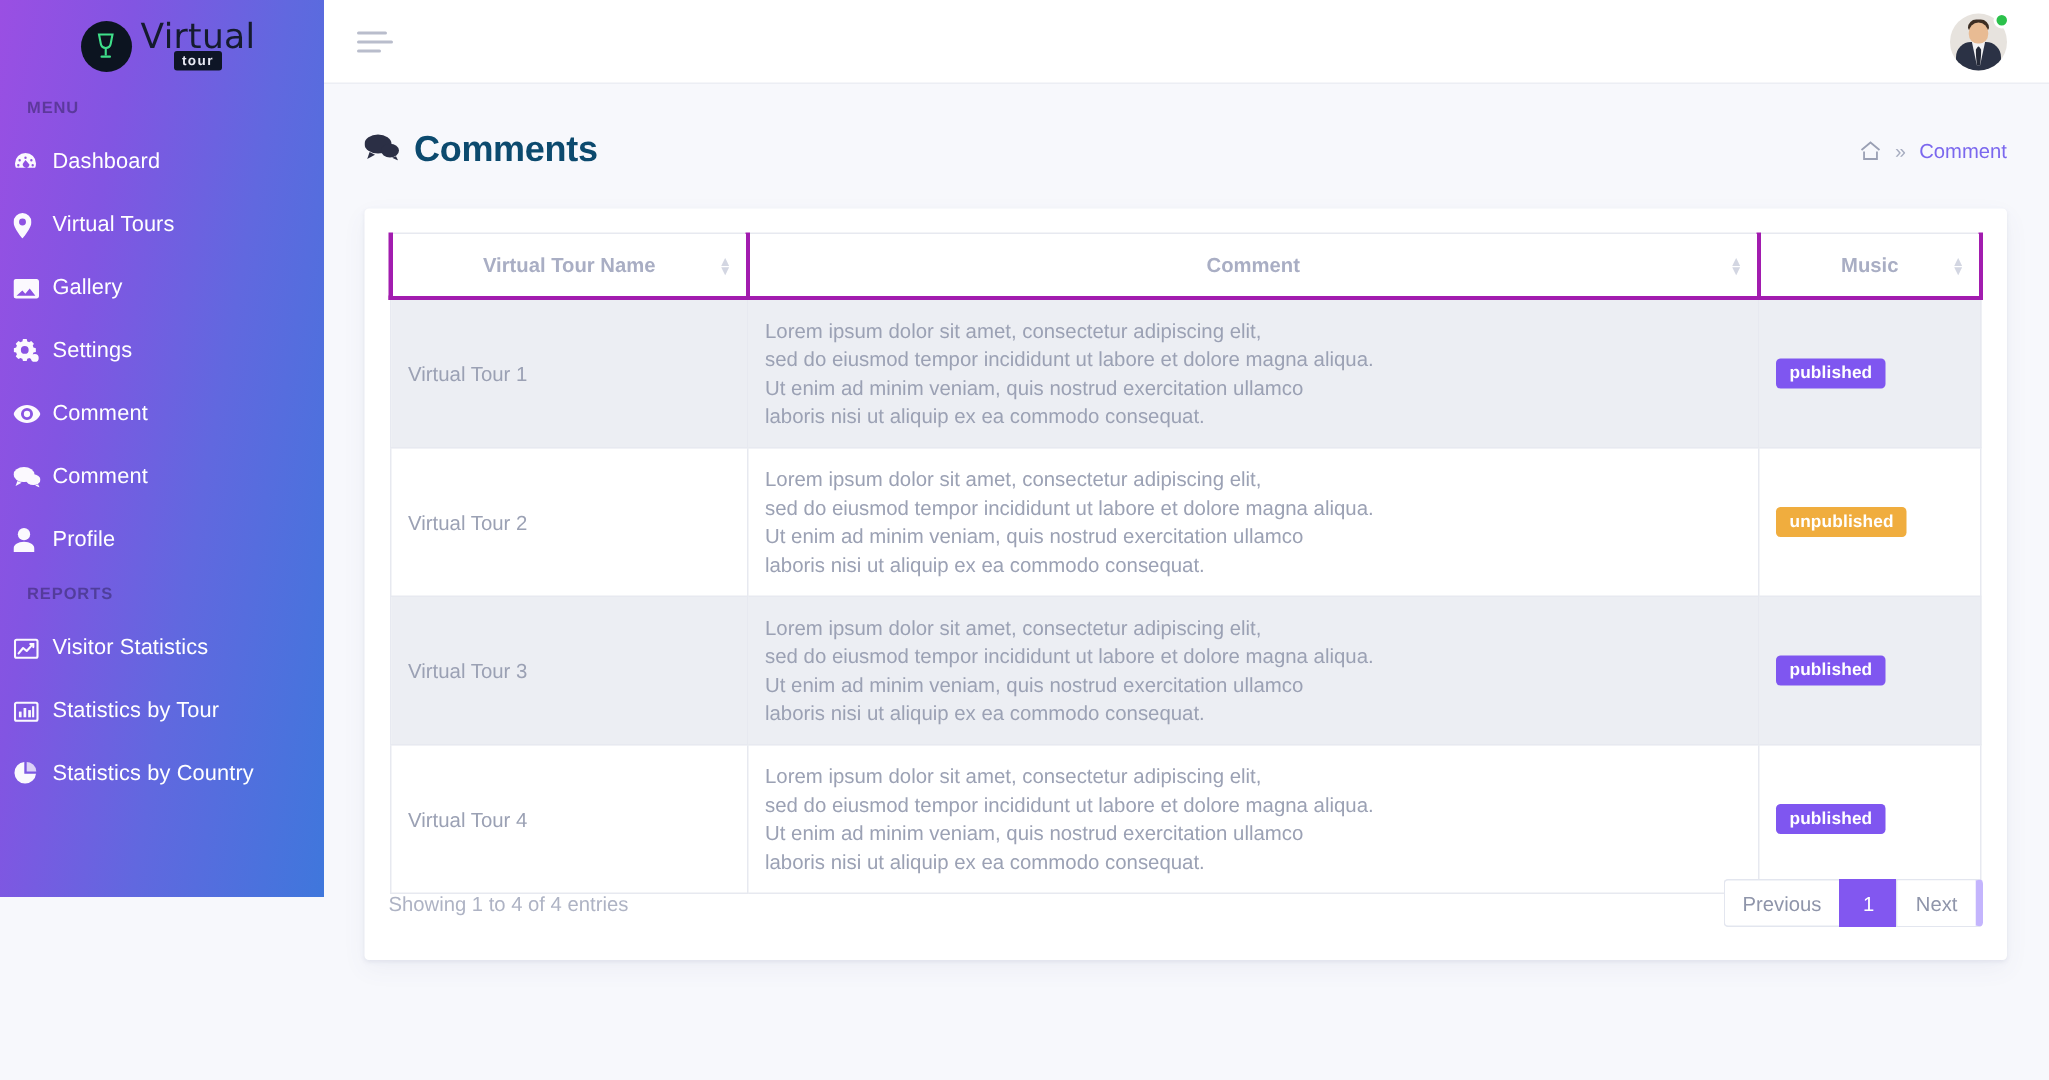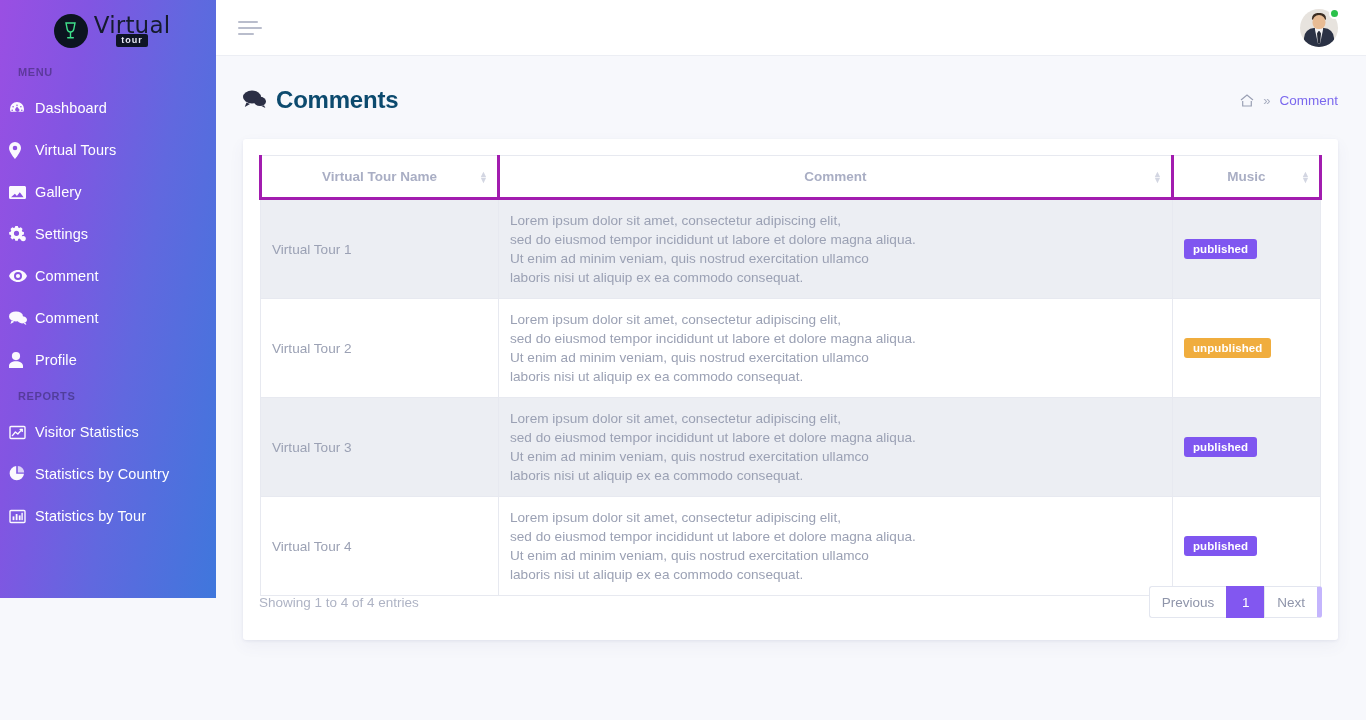--- a/index.html
+++ b/index.html
@@ -296,41 +296,41 @@
         <rect x="1" y="1.5" width="15" height="12" rx="1"></rect>
         <path d="M3.4 10.6 6.4 7l2.4 2 4-4.4" stroke-linecap="round" stroke-linejoin="round"></path>
         <path d="M11.2 4.4h2v2" stroke-linecap="round"></path>
       </svg>
     </span>
     <span class="nav-txt">Visitor Statistics</span>
   </a>
 
   <a class="nav-item">
     <span class="nav-ico">
-      <svg width="16" height="16" viewBox="0 0 16 16" fill="#fff">
-        <path d="M7.2 0A7.2 7.2 0 1 0 15 7.8H7.2z"></path>
-        <path d="M8.8 0v6.4h6.4A6.5 6.5 0 0 0 8.8 0z" opacity=".75"></path>
-      </svg>
-    </span>
-    <span class="nav-txt">Statistics by Country</span>
-  </a>
-
-  <a class="nav-item">
-    <span class="nav-ico">
       <svg width="17" height="15" viewBox="0 0 17 15" fill="none" stroke="#fff" stroke-width="1.4">
         <rect x="1" y="1.5" width="15" height="12" rx="1"></rect>
         <g fill="#fff" stroke="none">
           <rect x="3.6" y="7.4" width="1.8" height="3.8"></rect>
           <rect x="6.7" y="5" width="1.8" height="6.2"></rect>
           <rect x="9.8" y="6.4" width="1.8" height="4.8"></rect>
           <rect x="12.4" y="3.8" width="1.4" height="7.4"></rect>
         </g>
       </svg>
     </span>
     <span class="nav-txt">Statistics by Tour</span>
+  </a>
+
+  <a class="nav-item">
+    <span class="nav-ico">
+      <svg width="16" height="16" viewBox="0 0 16 16" fill="#fff">
+        <path d="M7.2 0A7.2 7.2 0 1 0 15 7.8H7.2z"></path>
+        <path d="M8.8 0v6.4h6.4A6.5 6.5 0 0 0 8.8 0z" opacity=".75"></path>
+      </svg>
+    </span>
+    <span class="nav-txt">Statistics by Country</span>
   </a>
 </aside>
 
 <header class="topbar">
   <div class="hamburger">
     <i></i>
       <i></i>
       <i></i>
   </div>
   <div class="avatar-wrap">

